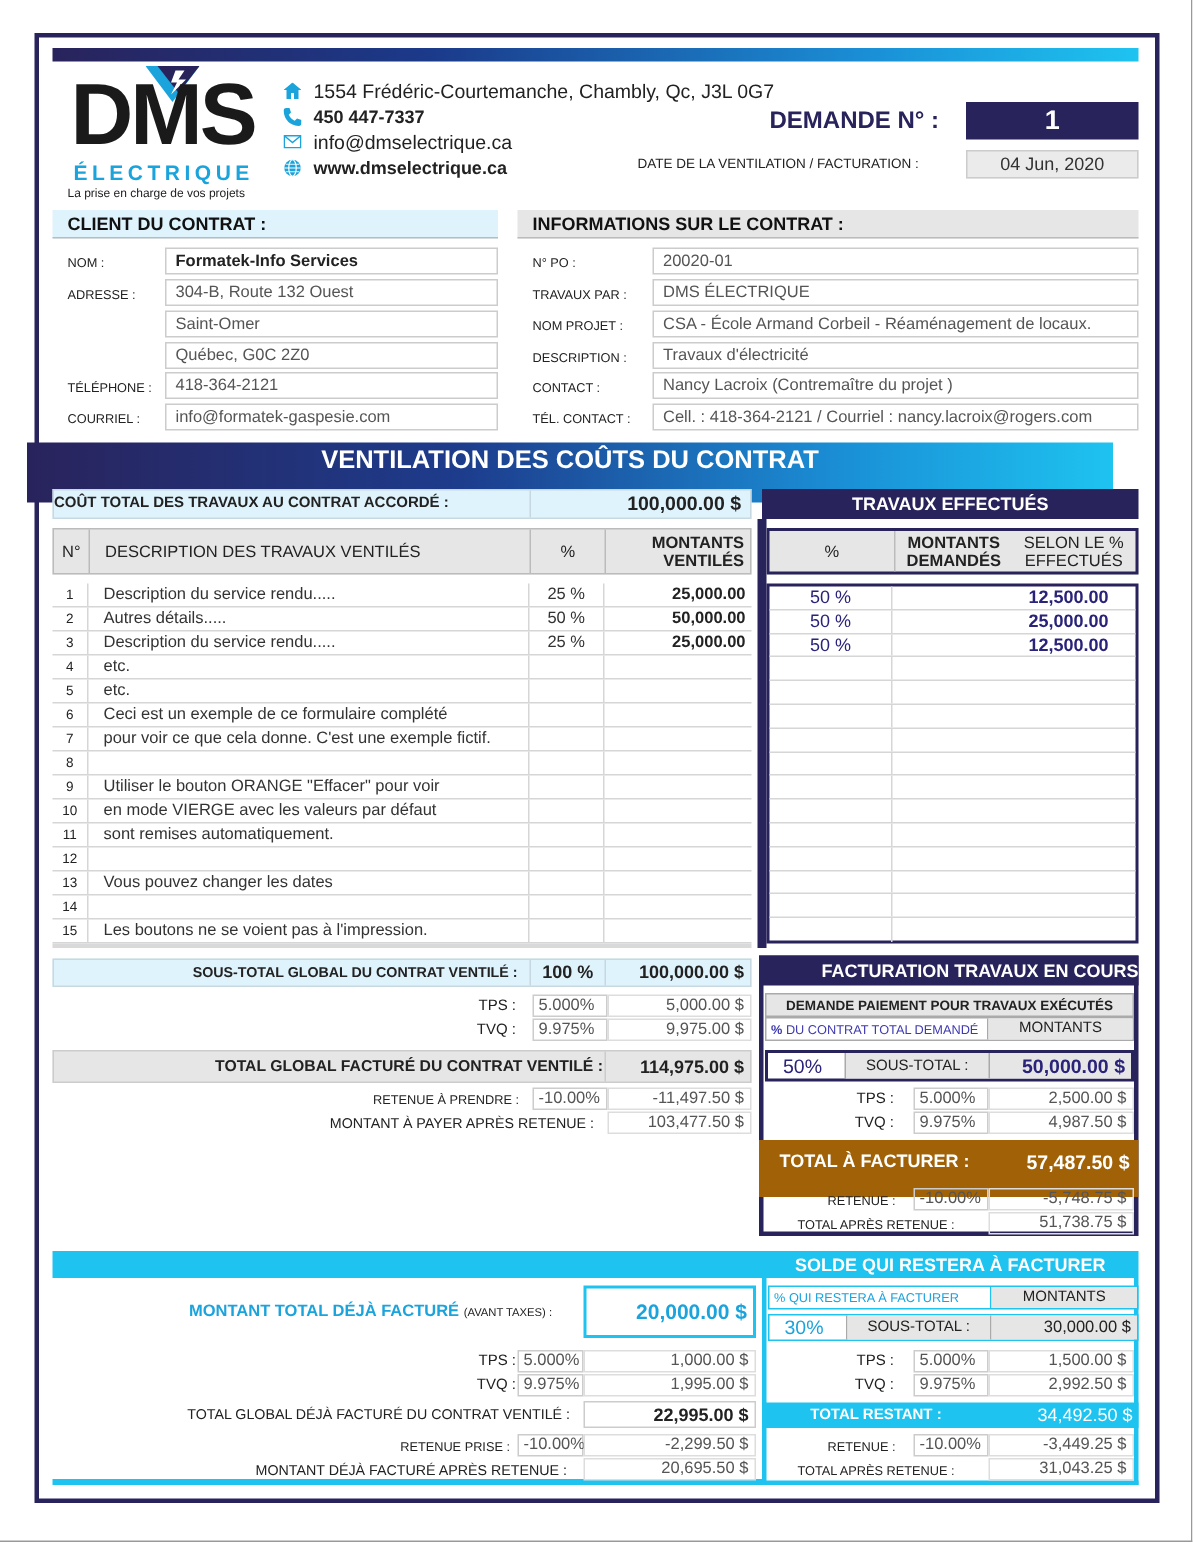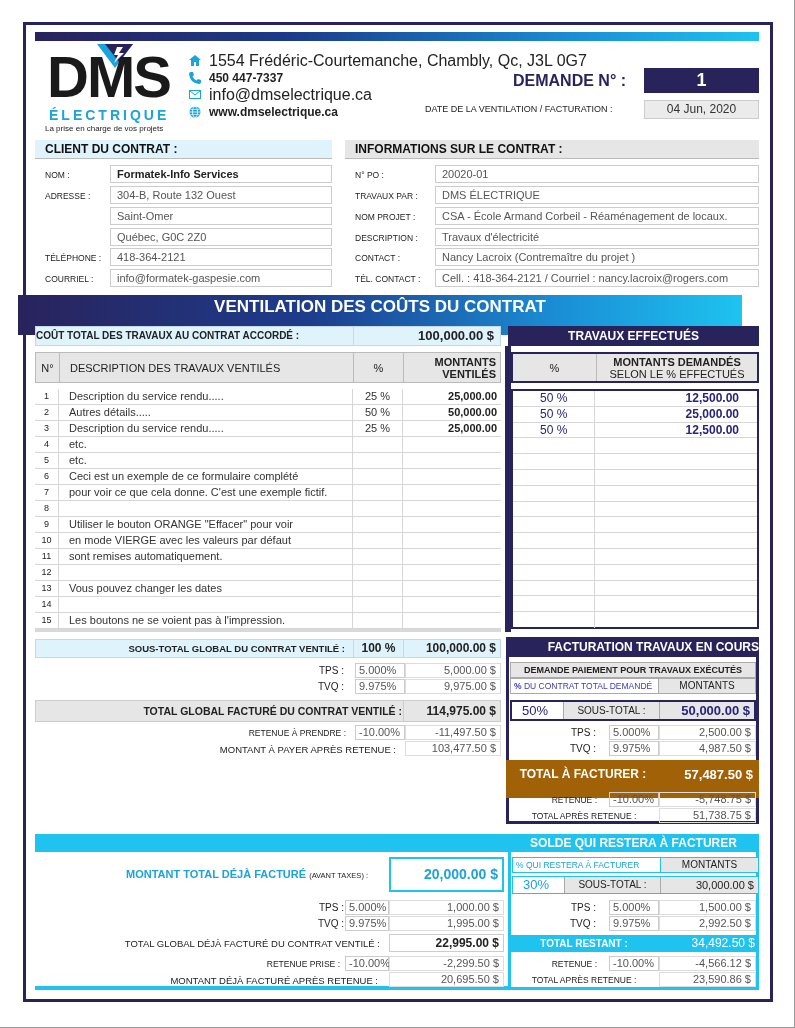--- a/index.html
+++ b/index.html
@@ -14,21 +14,21 @@
   
   .logo { position: absolute; left: 45px; top: 44px; width: 130px; height: 90px; }
   .logo-dms { position: absolute; left: 2px; top: 4px; font-family: "Liberation Sans", sans-serif; font-weight: 700; font-size: 58px; letter-spacing: -2px; color: #1a1a1a; line-height: 58px; }
   .logo-bolt { position: absolute; left: 52px; top: 0; width: 36px; height: 24px; }
   .logo-elec { position: absolute; left: 4px; top: 63px; font-size: 14px; font-weight: 700; letter-spacing: 3px; color: #1ba3dc; }
   .logo-tag { position: absolute; left: 0; top: 80px; font-size: 8px; color: #222; white-space: nowrap; }
 
   .contact { position: absolute; left: 188px; top: 52px; }
   .contact-row { display: flex; align-items: center; height: 17px; }
   .contact-icon { width: 14px; height: 14px; margin-right: 7px; display: inline-flex; align-items: center; justify-content: center; color: #1ba3dc; font-size: 11px; }
-  .contact-text { font-size: 16px; color: #222; }
+  .contact-text { font-size: 13px; color: #222; }
   .contact-text.bold { font-weight: 700; font-size: 12px; }
 
   .demande-label { position: absolute; left: 513px; top: 72px; font-size: 16px; font-weight: 700; color: #29235c; }
   .demande-box { position: absolute; left: 644px; top: 68px; width: 115px; height: 25px; background: #29235c; color: #fff; font-size: 18px; font-weight: 700; text-align: center; line-height: 25px; }
   .date-label { position: absolute; left: 425px; top: 104px; font-size: 9px; color: #222; }
   .date-box { position: absolute; left: 644px; top: 100px; width: 115px; height: 19px; background: #ebebeb; border: 1px solid #ccc; font-size: 12px; color: #333; text-align: center; line-height: 17px; }
 
   
   .sec-head { position: absolute; height: 19px; font-size: 12px; font-weight: 700; padding-left: 10px; line-height: 19px; color: #111; border-bottom: 1px solid #bbb; }
   .sec-head.client { left: 35px; top: 140px; width: 297px; background: #dff3fc; }
@@ -52,21 +52,21 @@
   .thead div { border-right: 1px solid #bbb; display: flex; align-items: center; font-size: 11px; }
   .th-no { width: 24px; justify-content: center; }
   .th-desc { width: 294px; padding-left: 10px; }
   .th-pct { width: 50px; justify-content: center; }
   .th-amt { flex: 1; justify-content: flex-end; text-align: right; padding-right: 4px; font-weight: 700; font-size: 10px; border-right: none !important; line-height: 12px; }
 
   .tr-frame { position: absolute; left: 505px; top: 346px; width: 257px; height: 286px; border-left: 6px solid #29235c; }
   .tr-thead { position: absolute; left: 511px; top: 352px; width: 248px; height: 31px; background: #e6e6e6; border: 2px solid #29235c; display: flex; }
   .tr-thead div { display: flex; align-items: center; font-size: 11px; }
   .tr-th-pct { width: 84px; justify-content: center; border-right: 1px solid #bbb; }
-  .tr-th-amt { flex: 1; flex-direction: column; justify-content: center; text-align: center; font-size: 10px; line-height: 12px; }
+  .tr-th-amt { flex: 1; justify-content: center; text-align: center; font-size: 10px; line-height: 12px; }
 
   .tbody { position: absolute; left: 35px; top: 389px; width: 466px; }
   .trow { display: flex; height: 16px; border-bottom: 1px solid #d6d6d6; font-size: 11px; }
   .trow div { border-right: 1px solid #d6d6d6; line-height: 15px; }
   .td-no { width: 24px; text-align: center; font-size: 9px; }
   .td-desc { width: 294px; padding-left: 10px; color: #333; white-space: nowrap; overflow: hidden; }
   .td-pct { width: 50px; text-align: center; color: #333; }
   .td-amt { flex: 1; text-align: right; padding-right: 4px; font-weight: 700; border-right: none !important; }
   .tbody-bottom { position: absolute; left: 35px; top: 629px; width: 466px; height: 3px; background: #d9d9d9; }
 
@@ -489,15 +489,15 @@
 <div class="tax-amt" style="left:659px;top:900px;width:97px">1,500.00 $</div>
 <div class="tax-label" style="left:540px;top:918px;width:56px">TVQ :</div>
 <div class="tax-pct" style="left:609px;top:916px;width:50px">9.975%</div>
 <div class="tax-amt" style="left:659px;top:916px;width:97px">2,992.50 $</div>
 <div class="sl-total">
   <div class="sl-total-lbl">TOTAL RESTANT  :</div>
   <div class="sl-total-amt">34,492.50 $</div>
 </div>
 <div class="small-label" style="left:515px;top:959px;width:82px">RETENUE :</div>
 <div class="tax-pct" style="left:609px;top:956px;width:50px">-10.00%</div>
-<div class="tax-amt" style="left:659px;top:956px;width:97px">-4,566.12 $</div>
+<div class="tax-amt" style="left:659px;top:956px;width:97px">-3,449.25 $</div>
 <div class="small-label" style="left:512px;top:975px;width:144px;text-align:center">TOTAL APRÈS RETENUE :</div>
-<div class="tax-amt" style="left:659px;top:972px;width:97px">23,590.86 $</div>
+<div class="tax-amt" style="left:659px;top:972px;width:97px">31,043.25 $</div>
 
 </body></html>

